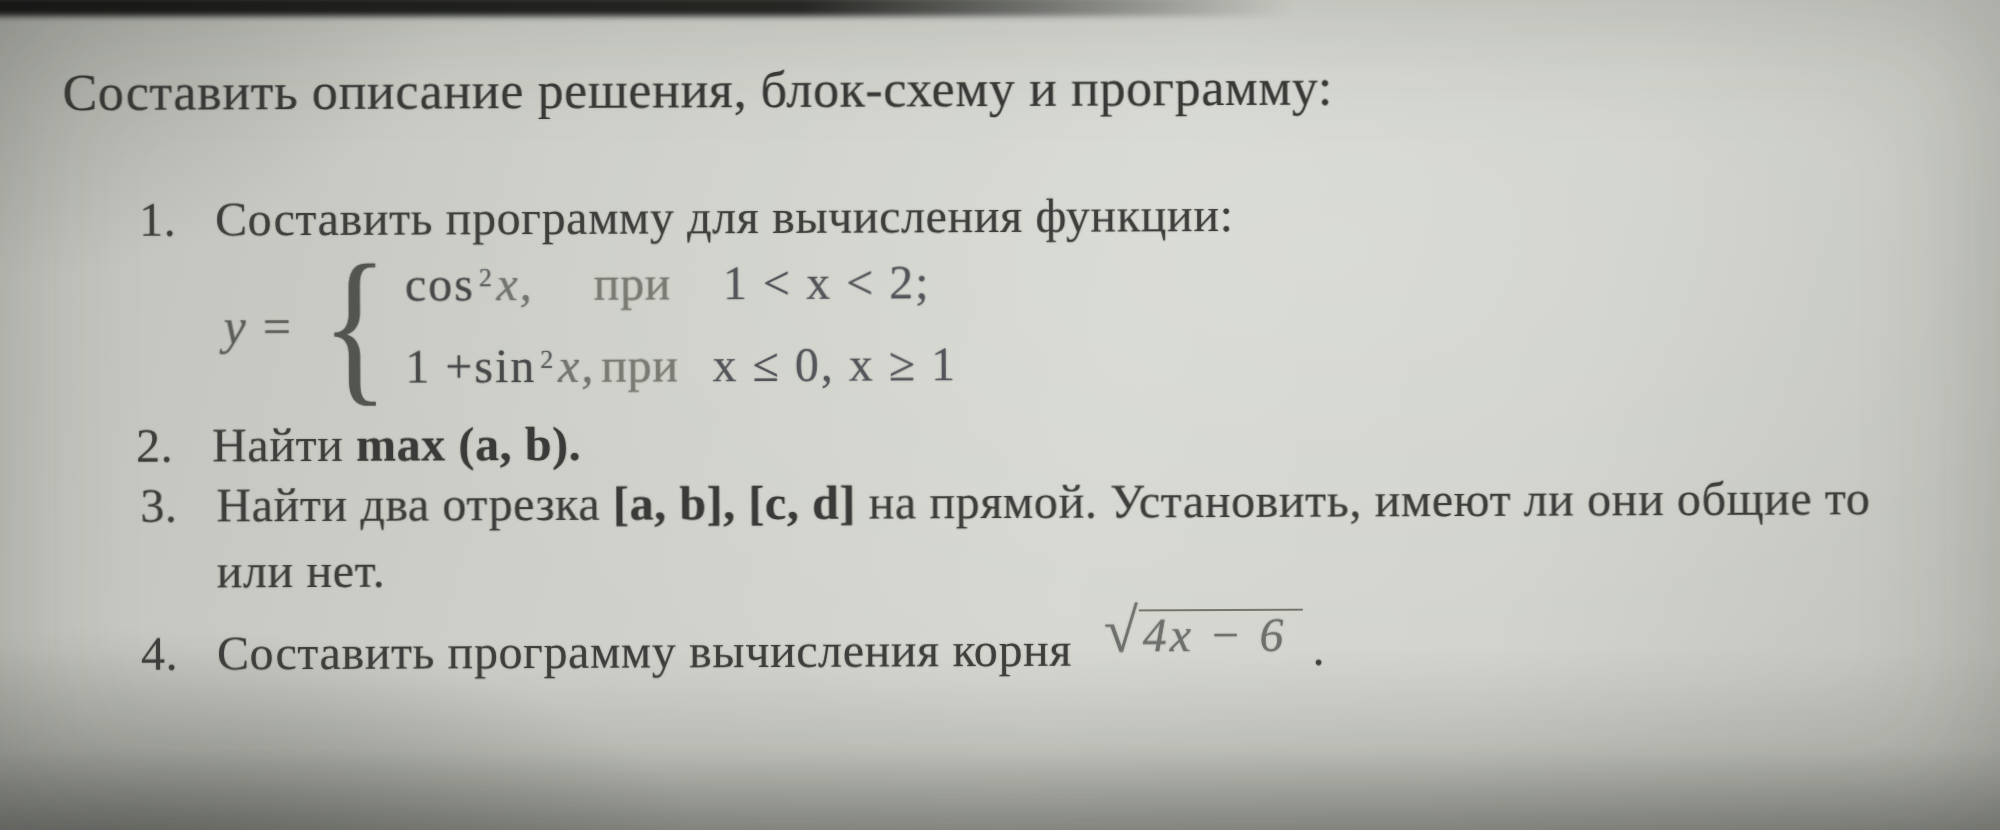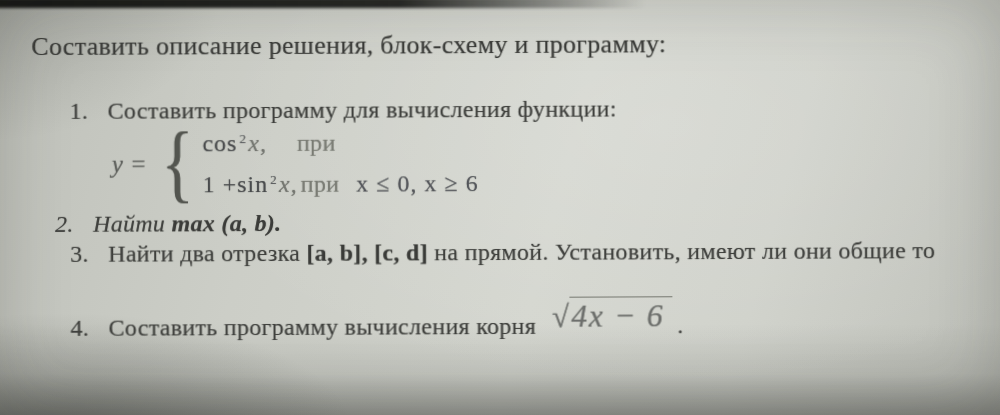--- a/index.html
+++ b/index.html
@@ -61,21 +61,21 @@
     position: absolute;
     font-size: 24px;
     white-space: nowrap;
   }
   .num {
     display: inline-block;
     width: 26px;
     margin-right: 12px;
   }
   .item1 { left: 70px; top: 96px; }
-  .item2 { left: 55px; top: 209px; font-style: italic; }
+  .item2 { left: 68px; top: 209px; }
   .item3 { left: 70px; top: 239px; }
   .cont3 { left: 108px; top: 272px; }
   .item4 { left: 70px; top: 305px; display: flex; align-items: baseline; }
   b { font-weight: bold; color: #3a3b38; }
 
   
   .formula {
     position: absolute;
     left: 112px;
     top: 122px;
@@ -140,21 +140,21 @@
     color: #6e706d;
     white-space: nowrap;
     filter: blur(0.2px);
   }
   .radical {
     font-size: 31px;
     font-style: normal;
   }
   .radicand {
     font-style: italic;
-    font-size: 32px;
+    font-size: 24px;
     border-top: 1.6px solid #75776f;
     padding: 0 8px 0 2px;
     letter-spacing: 1.5px;
   }
   .after-dot { margin-left: 5px; }
 </style>
 </head>
 <body>
 
 <div class="photo">
@@ -170,40 +170,44 @@
 
     <div class="formula">
       <span class="lhs">y =</span>
       <span class="brace">{</span>
       <span class="cases">
         <span class="case">
           <span class="fn">cos</span>
             <sup>2</sup>
             <span class="mvar">x,</span>
             <span class="word w1">при</span>
+            <span class="cond">1 &lt; x &lt; 2;</span>
         </span>
         <span class="case">
           <span class="lead">1 + </span>
             <span class="fn">sin</span>
             <sup>2</sup>
             <span class="mvar">x,</span>
             <span class="word w2">при</span>
-            <span class="cond">x ≤ 0, x ≥ 6</span>
+            <span class="cond">x ≤ 0, x ≥ 1</span>
         </span>
       </span>
     </div>
 
     <div class="row item2">
       <span class="num">2.</span><span class="txt">Найти </span><b>max (a, b).</b>
     </div>
 
     <div class="row item3">
       <span class="num">3.</span><span class="txt">Найти два отрезка </span><b>[a, b], [c, d]</b><span class="txt"> на прямой. Установить, имеют ли они общие то</span>
     </div>
 
+    <div class="row cont3">
+      <span class="txt">или нет.</span>
+    </div>
 
     <div class="row item4">
       <span class="num">4.</span>
         <span class="txt">Составить программу вычисления корня</span>
         <span class="sqrt"><span class="radical">√</span><span class="radicand">4x − 6</span></span>
         <span class="after-dot">.</span>
     </div>
 
   </div>
 </div>

